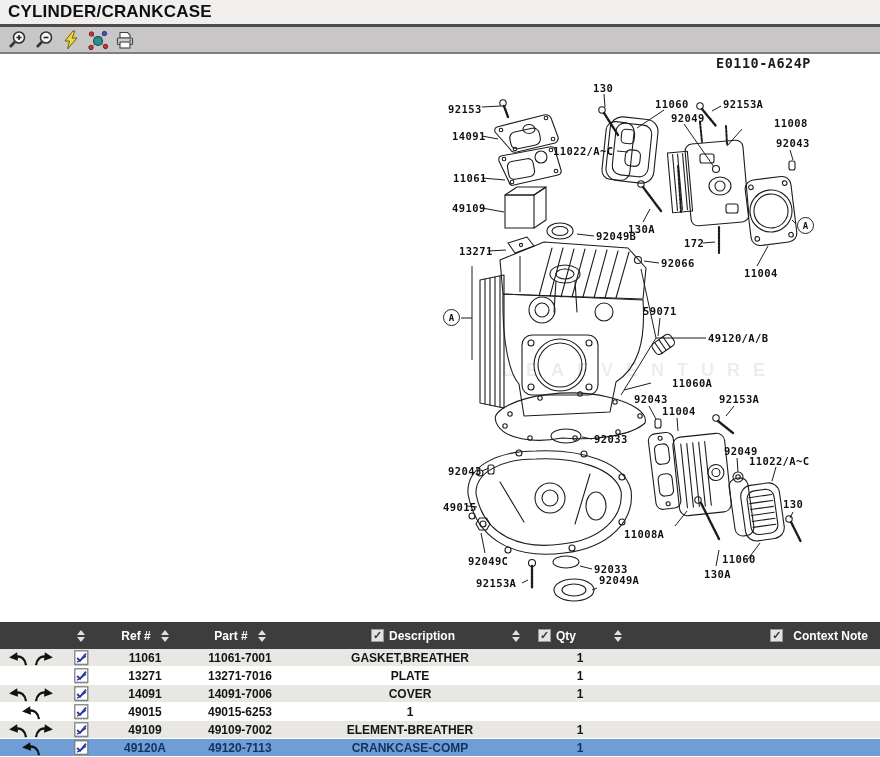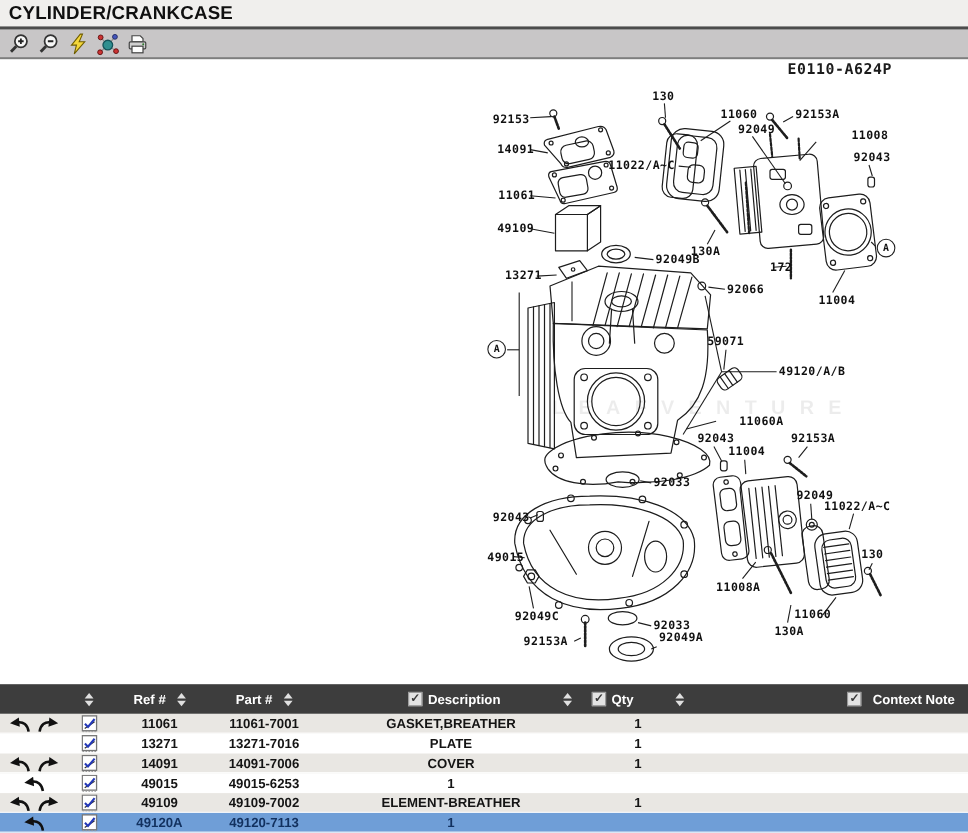--- a/index.html
+++ b/index.html
@@ -352,37 +352,37 @@
       <span class="plabel" style="left: 452px; top: 148px;">49109</span>
       <span class="plabel" style="left: 459px; top: 191px;">13271</span>
       <span class="plabel" style="left: 593px; top: 28px;">130</span>
       <span class="plabel" style="left: 655px; top: 44px;">11060</span>
       <span class="plabel" style="left: 723px; top: 44px;">92153A</span>
       <span class="plabel" style="left: 671px; top: 58px;">92049</span>
       <span class="plabel" style="left: 774px; top: 63px;">11008</span>
       <span class="plabel" style="left: 776px; top: 83px;">92043</span>
       <span class="plabel" style="left: 553px; top: 91px;">11022/A~C</span>
       <span class="plabel" style="left: 628px; top: 169px;">130A</span>
-      <span class="plabel" style="left: 700px; top: 183px; text-align: center;">172</span>
+      <span class="plabel" style="left: 684px; top: 183px; text-align: center;">172</span>
       <span class="plabel" style="left: 596px; top: 176px;">92049B</span>
       <span class="plabel" style="left: 661px; top: 203px;">92066</span>
       <span class="plabel" style="left: 744px; top: 213px;">11004</span>
       <span class="plabel" style="left: 643px; top: 251px;">59071</span>
       <span class="plabel" style="left: 708px; top: 278px;">49120/A/B</span>
       <span class="plabel" style="left: 672px; top: 323px; text-align: center;">11060A</span>
       <span class="plabel" style="left: 634px; top: 339px;">92043</span>
       <span class="plabel" style="left: 662px; top: 351px;">11004</span>
       <span class="plabel" style="left: 719px; top: 339px;">92153A</span>
       <span class="plabel" style="left: 594px; top: 379px;">92033</span>
       <span class="plabel" style="left: 724px; top: 391px;">92049</span>
       <span class="plabel" style="left: 749px; top: 401px;">11022/A~C</span>
       <span class="plabel" style="left: 448px; top: 411px;">92043</span>
       <span class="plabel" style="left: 443px; top: 447px;">49015</span>
       <span class="plabel" style="left: 783px; top: 444px;">130</span>
-      <span class="plabel" style="left: 651px; top: 474px; text-align: center;">11008A</span>
+      <span class="plabel" style="left: 624px; top: 474px; text-align: center;">11008A</span>
       <span class="plabel" style="left: 468px; top: 501px;">92049C</span>
       <span class="plabel" style="left: 722px; top: 499px;">11060</span>
       <span class="plabel" style="left: 594px; top: 509px;">92033</span>
       <span class="plabel" style="left: 704px; top: 514px;">130A</span>
       <span class="plabel" style="left: 476px; top: 523px;">92153A</span>
       <span class="plabel" style="left: 599px; top: 520px;">92049A</span>
       <div class="callout" style="left: 797px; top: 163px;">A</div>
       <div class="callout" style="left: 443px; top: 255px;">A</div>
     </div>
 </div>
@@ -592,17 +592,18 @@
             <svg width="15" height="16" viewBox="0 0 15 16">
               <rect x="0.8" y="0.8" width="13" height="13.5" fill="#fff" stroke="#777" stroke-width="1.2"></rect>
               <line x1="1" y1="15.3" x2="14" y2="15.3" stroke="#999" stroke-width="1" stroke-dasharray="1.5,1.2"></line>
               <line x1="3" y1="12.2" x2="12" y2="6.2" stroke="#333" stroke-width="1.1"></line>
               <path d="M3.2,8 L6,10.8 L12,3.6" fill="none" stroke="#2438b8" stroke-width="1.9"></path>
             </svg>
           </span>
         </div>
         <div class="c">49120A</div>
         <div class="c">49120-7113</div>
+        <div class="c">CRANKCASE-COMP</div>
         <div class="c">1</div>
         <div class="c"></div>
       </div>
     </div>
 </div>
 
 </body></html>

